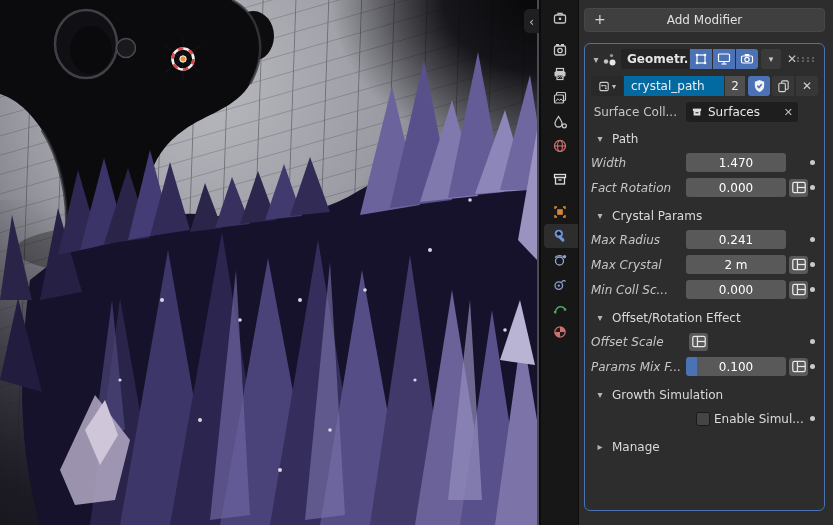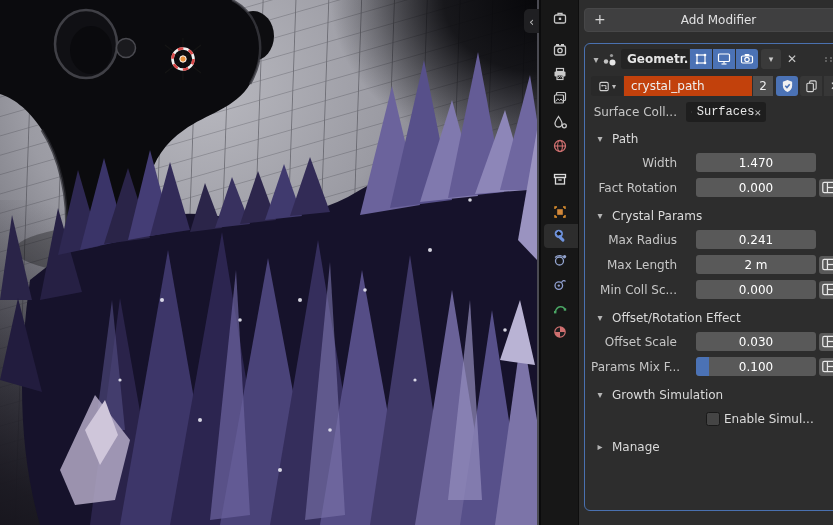--- a/index.html
+++ b/index.html
@@ -31,43 +31,43 @@
   .namechip{width:56px;background:#242424;border-radius:3px 0 0 3px;color:#e4e4e4;
     padding:0 6px;margin-left:4px;font-size:12px;display:flex;align-items:center;height:20px;
     white-space:nowrap;overflow:hidden;font-weight:bold;}
   .tgl{width:22px;background:#4b72b5;margin-left:1px;}
   .xbtn{color:#c9c9c9;font-size:12px;margin-left:6px;cursor:pointer;}
   .dots8{margin-left:auto;margin-right:4px;display:grid;grid-template-columns:repeat(4,4px);grid-gap:1px;}
   .dots8 i{width:2px;height:2px;border-radius:50%;background:#6f6f6f;}
   .row2{display:flex;align-items:center;height:22px;margin:4px 6px 0 6px;}
   .browse{width:32px;height:20px;background:#292929;border-radius:3px 0 0 3px;display:flex;
     align-items:center;justify-content:center;gap:1px;cursor:pointer;}
-  .ngfield{flex:1;height:20px;background:#c2410c;color:#efefef;display:flex;align-items:center;
+  .ngfield{flex:1;height:20px;background:#0369a1;color:#efefef;display:flex;align-items:center;
     padding:0 7px;margin-left:1px;}
   .users{width:20px;height:20px;background:#4f4f4f;color:#eee;display:flex;align-items:center;
     justify-content:center;margin-left:1px;cursor:pointer;}
   .shield{width:22px;height:20px;background:#4b72b5;border-radius:3px;margin-left:3px;display:flex;
     align-items:center;justify-content:center;cursor:pointer;}
   .sqbtn{width:22px;height:20px;background:#373737;display:flex;align-items:center;
     justify-content:center;margin-left:2px;cursor:pointer;color:#d2d2d2;}
   .rl{border-radius:3px 0 0 3px;}.rr{border-radius:0 3px 3px 0;}
   .row3{display:flex;align-items:center;height:22px;margin:4px 6px 2px 6px;}
   .slabel{width:86px;text-align:right;padding-right:9px;color:#c6c6c6;white-space:nowrap;
     overflow:hidden;flex:none;}
-  .collfield{width:80px;height:20px;background:#1e1e1e;border-radius:3px;display:flex;
-    align-items:center;padding:0 5px;box-sizing:border-box;color:#e8e8e8;font-family:Liberation Mono, monospace;}
+  .collfield{width:112px;height:20px;background:#1e1e1e;border-radius:3px;display:flex;
+    align-items:center;padding:0 5px;box-sizing:border-box;color:#e8e8e8;}
   .collfield .cname{flex:1;padding-left:5px;}
   .collfield .cx{color:#bdbdbd;font-size:11px;cursor:pointer;}
   
   .sec-head{height:23px;display:flex;align-items:center;padding-left:9px;gap:6px;margin-top:4px;cursor:pointer;}
   .sec-title{color:#dadada;}
   .prow{display:flex;align-items:center;height:25px;padding-left:6px;}
-  .plabel{width:86px;text-align:right;padding-right:19px;color:#c6c6c6;white-space:nowrap;
-    overflow:hidden;flex:none;}
-  .pfield{width:120px;height:19px;background:#595959;border-radius:3px;position:relative;
+  .plabel{width:86px;text-align:left;padding-right:9px;color:#c6c6c6;white-space:nowrap;
+    overflow:hidden;flex:none;font-style:italic;}
+  .pfield{width:100px;height:19px;background:#595959;border-radius:3px;position:relative;
     display:flex;align-items:center;justify-content:center;color:#fff;flex:none;cursor:pointer;overflow:hidden;}
   .pfield .fill{position:absolute;left:0;top:0;bottom:0;background:#4b72b5;border-radius:3px 0 0 3px;}
   .pfield .val{position:relative;}
   .pattr{width:19px;height:18px;background:#595959;border-radius:3px;margin-left:3px;display:flex;
     align-items:center;justify-content:center;flex:none;cursor:pointer;}
   .dot{width:5px;height:5px;border-radius:50%;background:#c9c9c9;margin-left:auto;margin-right:9px;
     flex:none;cursor:pointer;}
   .cbox{width:12px;height:12px;background:#454545;border:1px solid #191919;border-radius:2.5px;
     margin-left:10px;flex:none;cursor:pointer;}
   .cblabel{margin-left:4px;color:#dcdcdc;white-space:nowrap;overflow:hidden;}
@@ -423,21 +423,21 @@
             <span class="sec-title">Crystal Params</span>
           </div>
           <div class="prow">
             <span class="plabel">Max Radius</span>
             <span class="pfield">
               <span class="val">0.241</span>
             </span>
             <span class="dot"></span>
           </div>
           <div class="prow">
-            <span class="plabel">Max Length</span>
+            <span class="plabel">Max Crystal</span>
             <span class="pfield">
               <span class="val">2 m</span>
             </span>
             <span class="pattr">
               <svg width="14" height="13" viewBox="0 0 18 16">
                 <rect x="1" y="1.5" width="16" height="13" rx="2" fill="none" stroke="#e8e8e8" stroke-width="1.6"></rect>
                 <line x1="7" y1="1.5" x2="7" y2="14.5" stroke="#e8e8e8" stroke-width="1.6"></line>
                 <line x1="7" y1="8" x2="17" y2="8" stroke="#e8e8e8" stroke-width="1.6"></line>
               </svg>
             </span>
@@ -456,23 +456,20 @@
               </svg>
             </span>
             <span class="dot"></span>
           </div>
           <div class="sec-head">
             <span class="chev">▾</span>
             <span class="sec-title">Offset/Rotation Effect</span>
           </div>
           <div class="prow">
             <span class="plabel">Offset Scale</span>
-            <span class="pfield">
-              <span class="val">0.030</span>
-            </span>
             <span class="pattr">
               <svg width="14" height="13" viewBox="0 0 18 16">
                 <rect x="1" y="1.5" width="16" height="13" rx="2" fill="none" stroke="#e8e8e8" stroke-width="1.6"></rect>
                 <line x1="7" y1="1.5" x2="7" y2="14.5" stroke="#e8e8e8" stroke-width="1.6"></line>
                 <line x1="7" y1="8" x2="17" y2="8" stroke="#e8e8e8" stroke-width="1.6"></line>
               </svg>
             </span>
             <span class="dot"></span>
           </div>
           <div class="prow">

